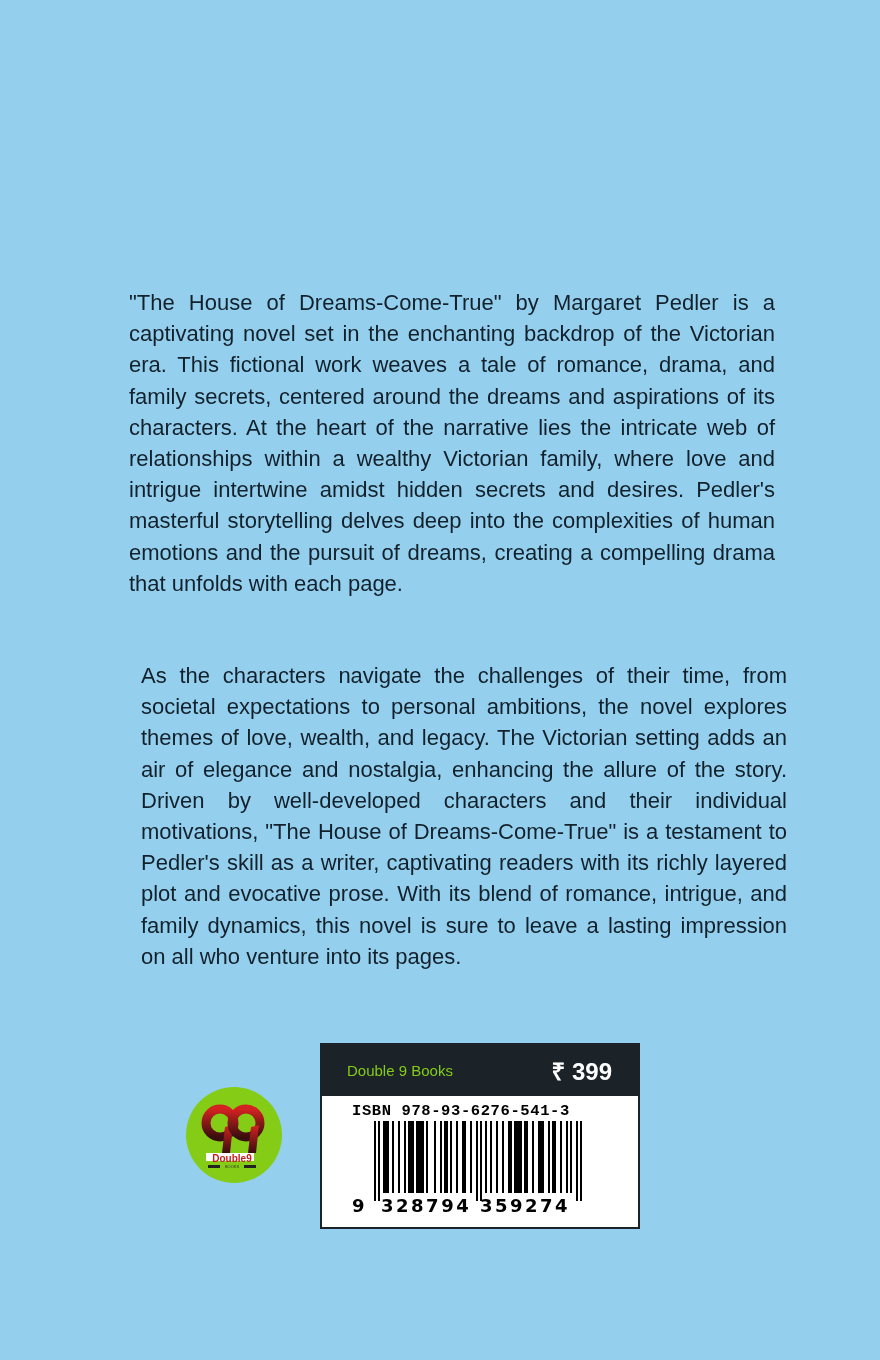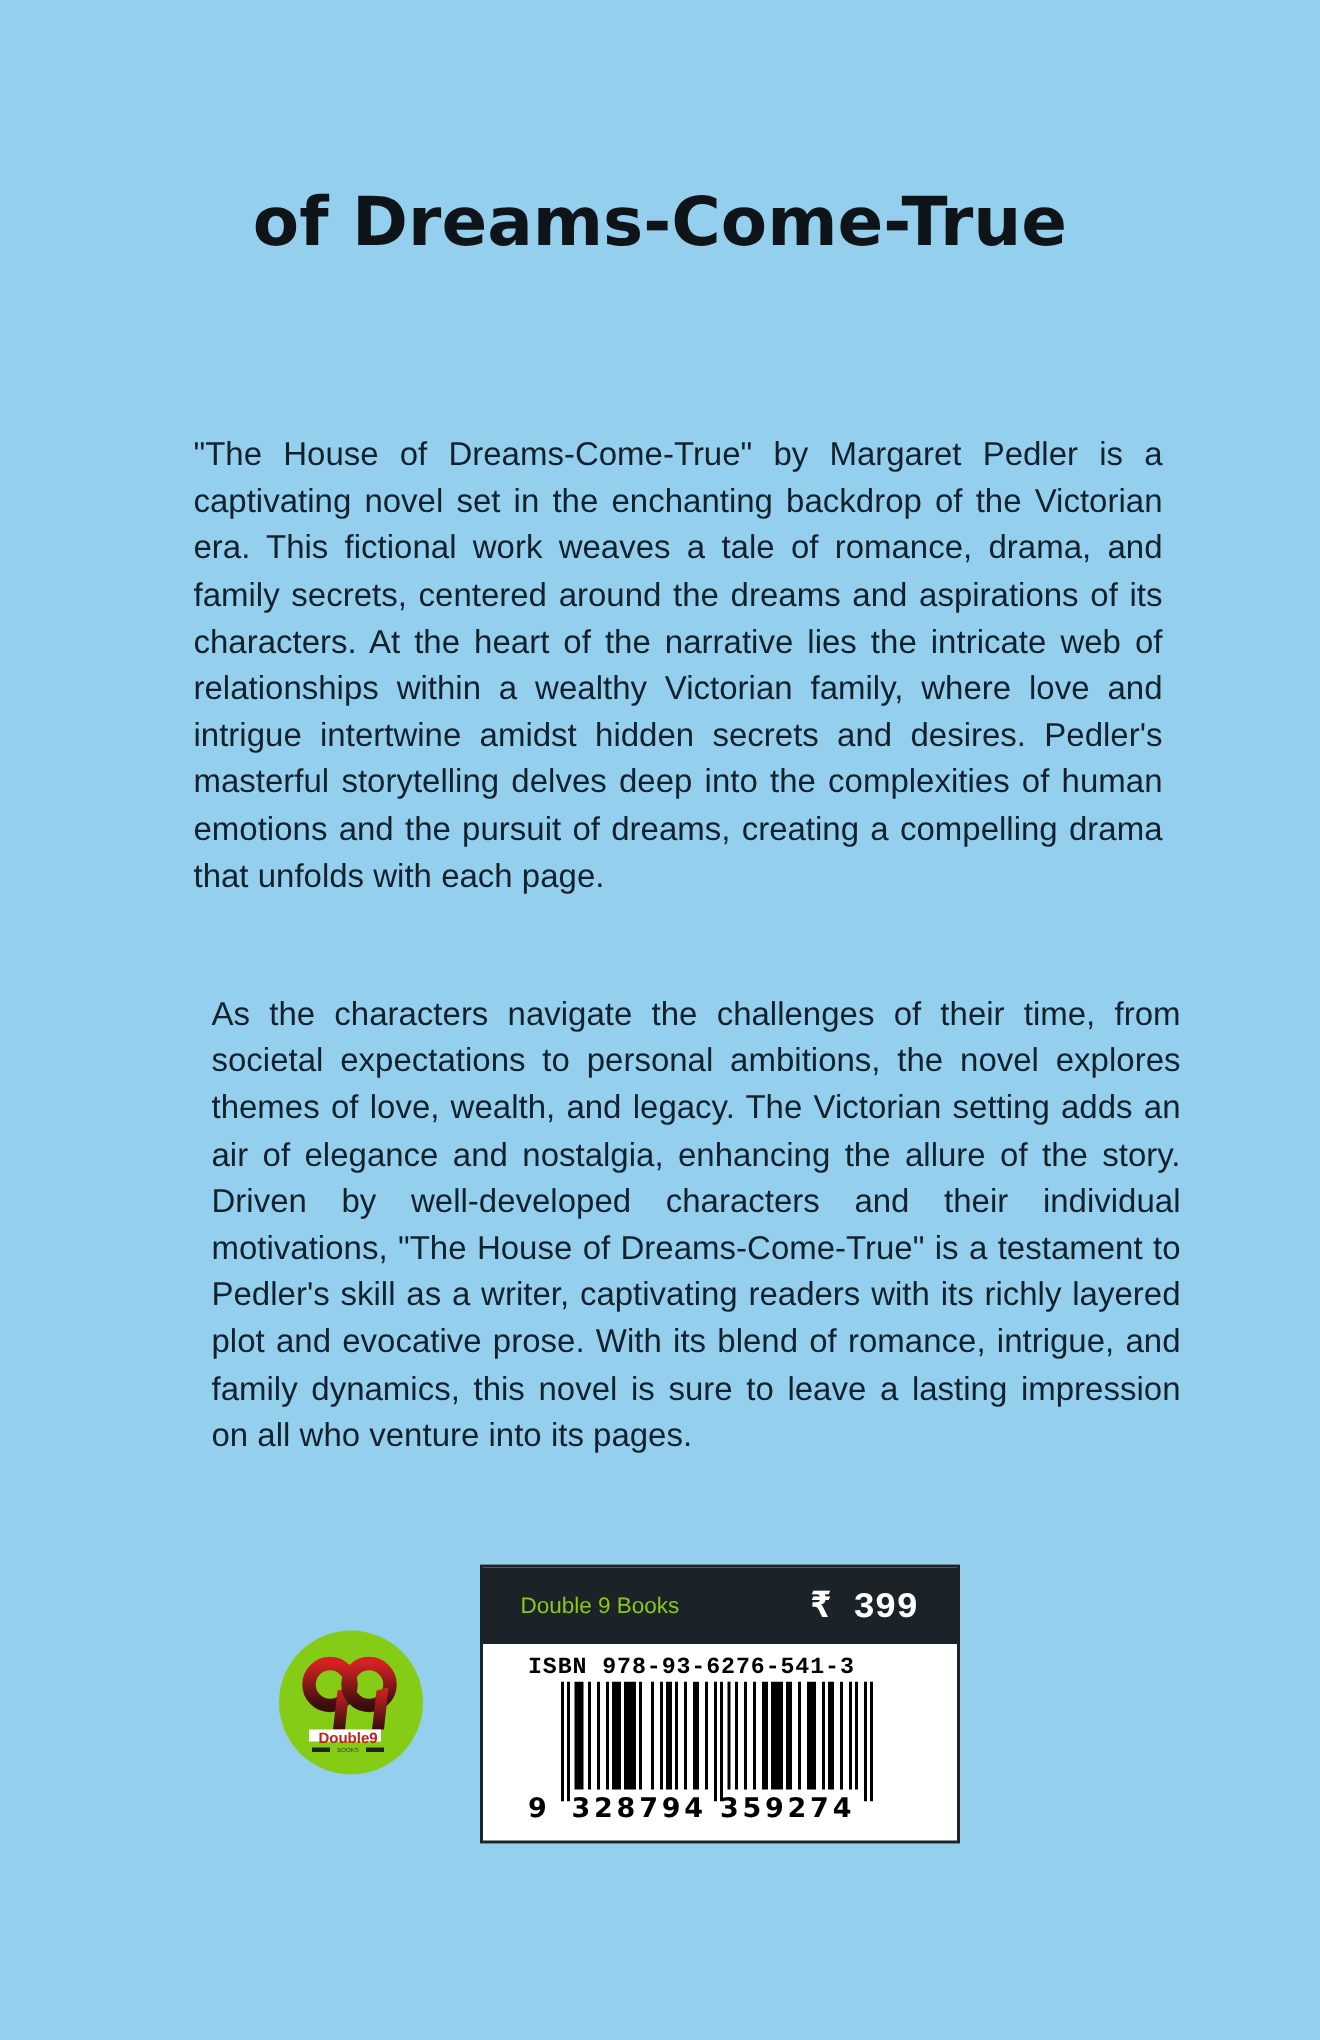--- a/index.html
+++ b/index.html
@@ -62,42 +62,41 @@
     height: 51px; background: #1b2329;
     display: flex; align-items: center; justify-content: space-between;
     padding: 0 26px 0 25px;
   }
   .publisher {
     color: #84cc16; font-size: 15px;
     font-family: "Liberation Sans", sans-serif;
   }
   .price {
     color: #ffffff; font-size: 24px; font-weight: bold;
-    font-family: Liberation Mono, monospace;
+    font-family: Liberation Sans, sans-serif;
   }
   .isbn {
     position: absolute; left: 30px; top: 57px;
     font-family: Liberation Mono, monospace;
     font-size: 15.5px; font-weight: bold; letter-spacing: 0.6px;
     color: #000;
   }
   .barcode { position: absolute; left: 30px; top: 76px; }
   .ean {
     position: absolute; top: 150px; left: 30px;
     font-family: "DejaVu Sans", sans-serif;
     font-size: 18px; font-weight: bold; color: #000;
     letter-spacing: 2.5px;
   }
   .ean .lead { margin-right: 14px; }
 </style>
 </head>
 <body>
 
 <div class="title-block">
-  <div class="title-line2">of Dreams-Come-True</div>
 </div>
 
 <p class="desc p1">"The House of Dreams-Come-True" by Margaret Pedler is a captivating novel set in the enchanting backdrop of the Victorian era. This fictional work weaves a tale of romance, drama, and family secrets, centered around the dreams and aspirations of its characters. At the heart of the narrative lies the intricate web of relationships within a wealthy Victorian family, where love and intrigue intertwine amidst hidden secrets and desires. Pedler's masterful storytelling delves deep into the complexities of human emotions and the pursuit of dreams, creating a compelling drama that unfolds with each page.</p>
 <p class="desc p2">As the characters navigate the challenges of their time, from societal expectations to personal ambitions, the novel explores themes of love, wealth, and legacy. The Victorian setting adds an air of elegance and nostalgia, enhancing the allure of the story. Driven by well-developed characters and their individual motivations, "The House of Dreams-Come-True" is a testament to Pedler's skill as a writer, captivating readers with its richly layered plot and evocative prose. With its blend of romance, intrigue, and family dynamics, this novel is sure to leave a lasting impression on all who venture into its pages.</p>
 
 <div class="logo">
   <svg width="96" height="96" viewBox="0 0 96 96">
     <defs>
       <linearGradient id="rg" x1="0" y1="0" x2="0" y2="1">
         <stop offset="0" stop-color="#d42222"></stop>

